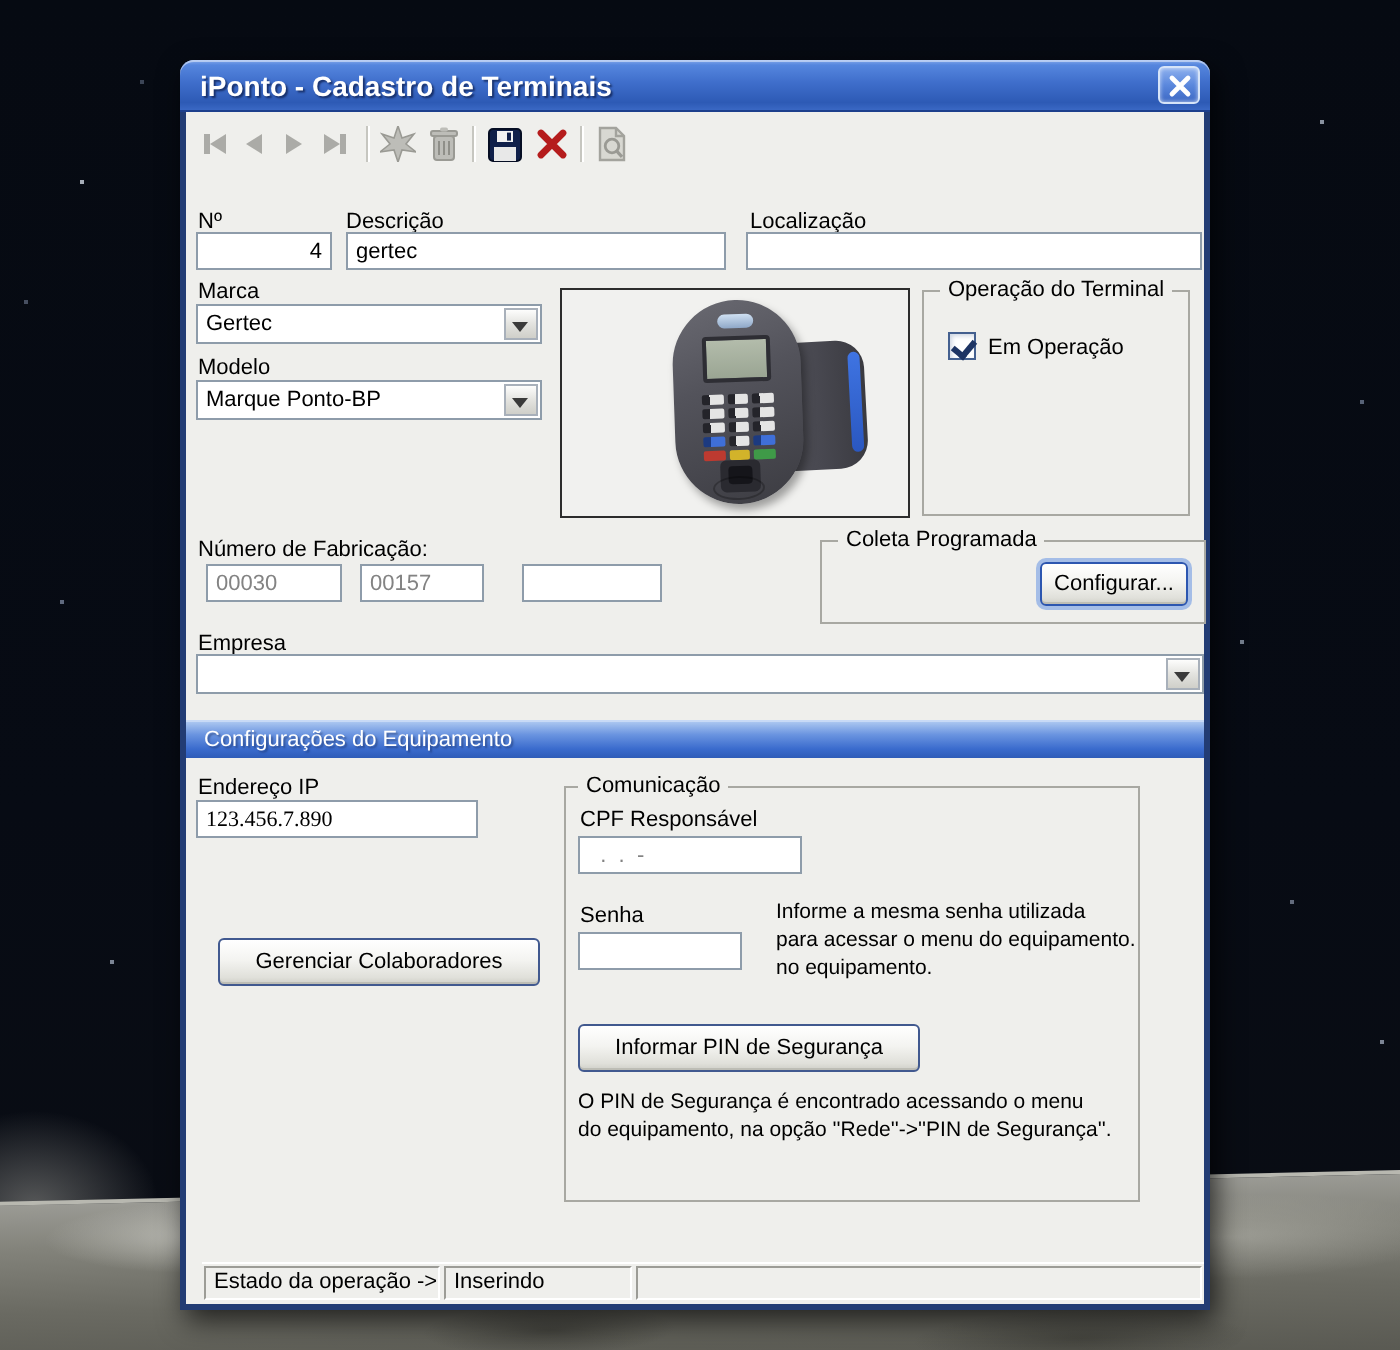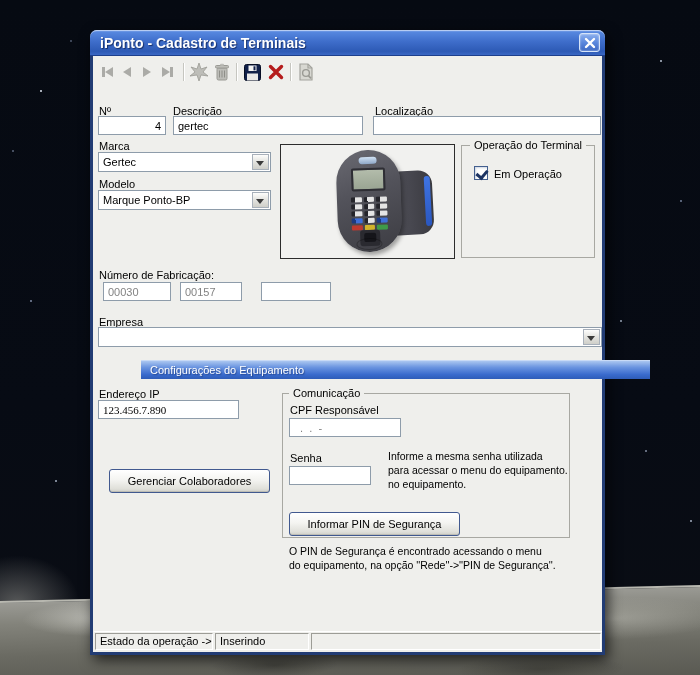--- a/index.html
+++ b/index.html
@@ -73,29 +73,29 @@
     box-shadow:inset 0 -1px 0 #bdbdb5; white-space:nowrap; }
   .xpbtn.focus { box-shadow:0 0 0 2px rgba(90,140,225,.5), inset 0 -1px 0 #bdbdb5; border-color:#2c56b0; }
   .checkbox { position:absolute; width:14px; height:14px; background:#fff; border:1px solid #44608f;
     box-shadow:inset 1px 1px 2px rgba(60,90,140,.25); }
   .checkbox.checked::after { content:""; position:absolute; left:3px; top:1px; width:5px; height:8px;
     border:solid #1d3463; border-width:0 3px 3px 0; transform:rotate(40deg); }
 
   
   #equip-header { position:absolute; left:0; top:330px; width:509px; height:19px;
     background:linear-gradient(180deg,#aac6f0 0%, #6a94e0 35%, #3a6bcd 75%, #2e5cb8 100%);
-    border-top:1px solid #c8daf6;margin-left:48px; }
+    border-top:1px solid #c8daf6; }
   #equip-header span { position:absolute; left:9px; top:3px; color:#fff; font-size:11px;
     text-shadow:1px 1px 1px rgba(20,40,90,.5); white-space:nowrap; }
 
   
   .note { position:absolute; font-size:10.5px; color:#000; line-height:14px; white-space:nowrap; }
 
   
-  #statusbar { position:absolute; left:1px; right:0; bottom:0; height:21px; background:#efefec;
+  #statusbar { position:absolute; left:8px; right:0; bottom:0; height:21px; background:#efefec;
     border-top:1px solid #fff; display:flex; gap:2px; padding:1px 1px 2px 1px; }
   .sb-panel { border:1px solid; border-color:#9c9c96 #ffffff #ffffff #9c9c96; background:#efefec;
     font-size:11px; padding:1px 4px; white-space:nowrap; overflow:hidden; }
 
   
   #photo { position:absolute; left:187px; top:114px; width:175px; height:115px;
     background:#f1f1ef; border:1px solid #2c2c2c; }
   #dev-module { position:absolute; left:100px; top:26px; width:52px; height:64px; border-radius:8px 14px 14px 8px;
     background:linear-gradient(90deg,#55555b 0%, #484850 55%, #3a3a40 100%); transform:rotate(-3deg); }
   #dev-module-stripe { position:absolute; right:2px; top:6px; width:6px; height:50px; border-radius:4px;
@@ -246,37 +246,43 @@
     <span class="gb-title">Operação do Terminal</span>
     <div class="checkbox checked" style="left:12px; top:20px"></div>
     <span class="lbl" style="left:32px; top:22px">Em Operação</span>
   </div>
 
   <span class="lbl" style="left:6px; top:239px">Número de Fabricação:</span>
   <input class="txt gray" style="left: 10px; top: 252px; width: 68px;" value="00030">
   <input class="txt gray" style="left: 87px; top: 252px; width: 62px;" value="00157">
   <input class="txt" style="left: 168px; top: 252px; width: 70px;" value="">
 
+  <div class="groupbox" style="left:317px; top:240px; width:193px; height:42px">
+    <span class="gb-title">Coleta Programada</span>
+    <div class="xpbtn focus" style="right:8px; top:10px; width:74px; height:22px">
+      <span>Configurar...</span>
+    </div>
+  </div>
 
   <span class="lbl" style="left:6px; top:286px">Empresa</span>
   <div class="combo" style="left:5px; top:297px; width:504px">
     <span class="val"></span>
     <span class="dd">
         <i></i>
       </span>
   </div>
 
   <div id="equip-header">
     <span>Configurações do Equipamento</span>
   </div>
 
   <span class="lbl" style="left:6px; top:358px">Endereço IP</span>
   <input class="txt" style="left: 5px; top: 370px; width: 141px; font-family: Liberation Serif, serif;" value="123.456.7.890">
 
-  <div class="groupbox" style="left:189px; top:363px; width:288px; height:145px">
+  <div class="groupbox" style="left:189px; top:363px; width:288px; height:208px">
     <span class="gb-title" style="left:6px">Comunicação</span>
 
     <span class="lbl" style="left:7px; top:10px">CPF Responsável</span>
     <input class="txt gray" style="left: 6px; top: 24px; width: 112px;" value="  .  .  -">
 
     <span class="lbl" style="left:7px; top:58px">Senha</span>
     <input class="txt" style="left: 6px; top: 72px; width: 82px;" value="">
 
     <div class="note" style="left:105px; top:55px">
       <div>Informe a mesma senha utilizada</div>

